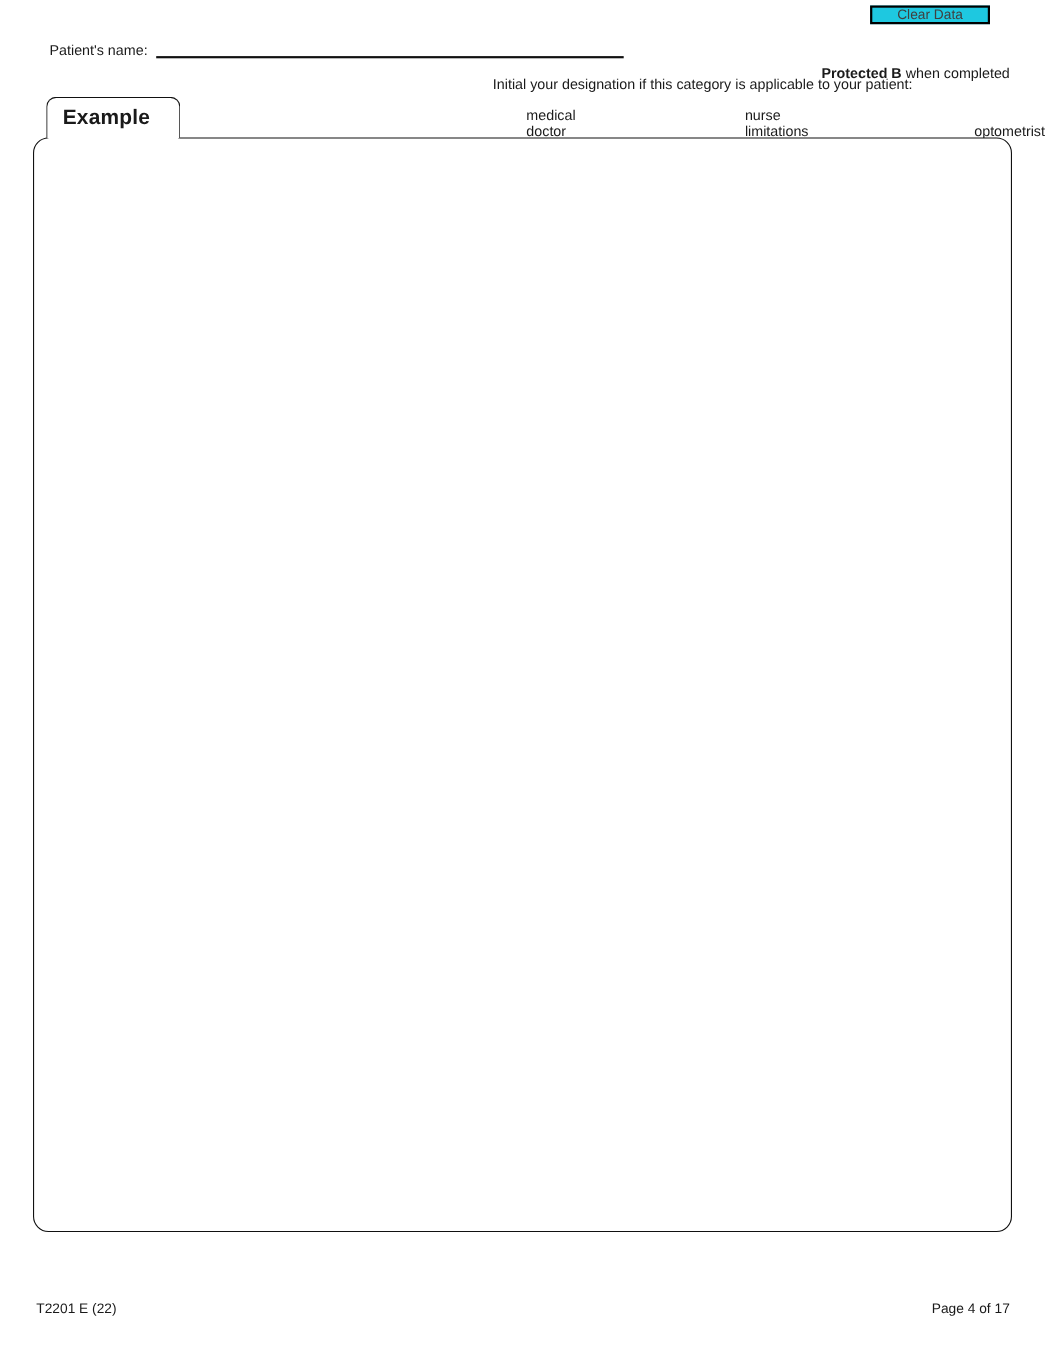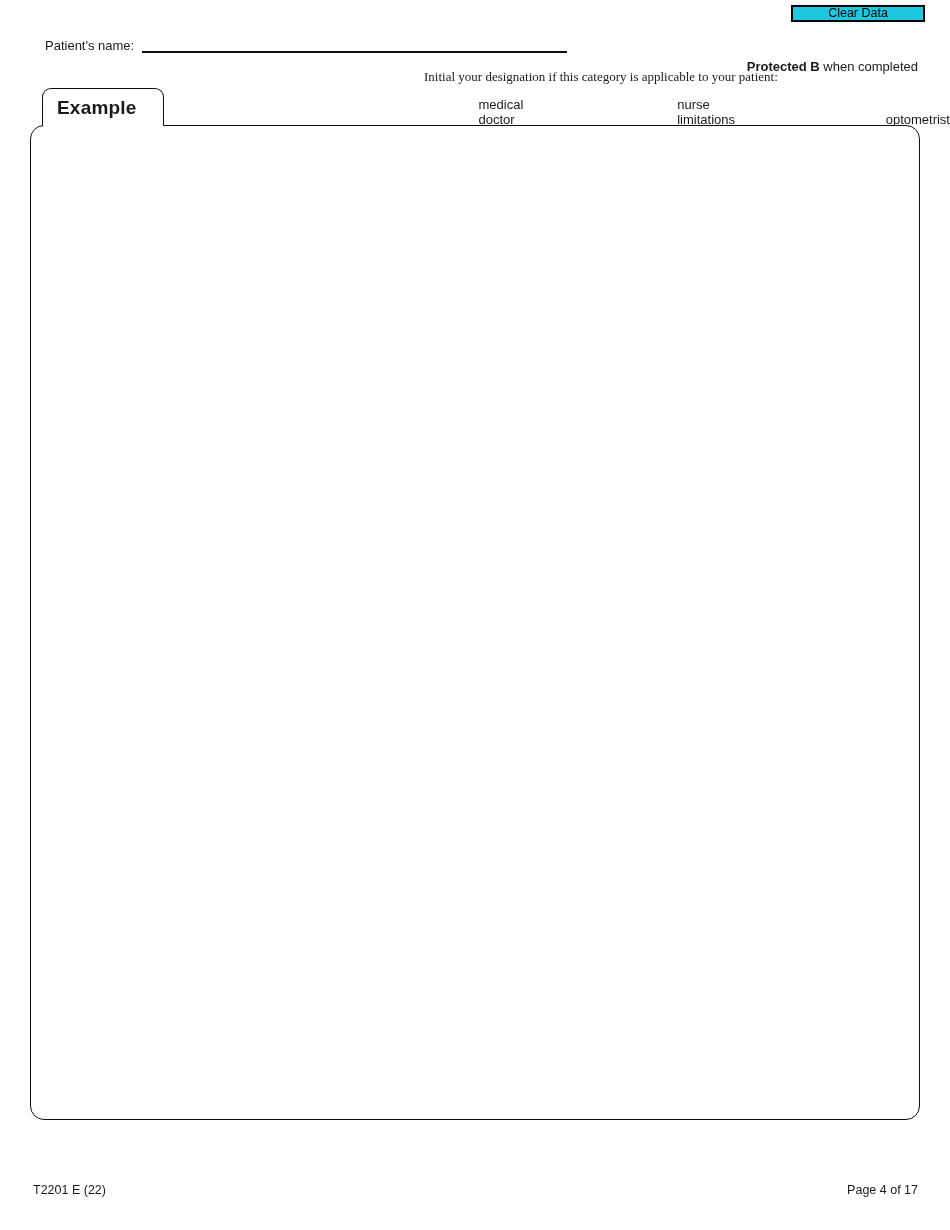--- a/index.html
+++ b/index.html
@@ -12,24 +12,24 @@
     position: relative;
     font-family: "Liberation Sans", sans-serif;
     font-size: 13px;
     color: #1a1a1a;
     overflow: hidden;
   }
 
   
   #clear-data-btn {
     position: absolute; top: 5px; left: 791px;
-    width: 134px; height: 17px;
+    width: 109px; height: 17px;
     background: #1ec8e0;
     border: 2px solid #000000;
-    color: #000000;
+    color: #404040;
     font-size: 12.5px;
     line-height: 13px;
     text-align: center;
     cursor: pointer;
     padding: 0;
     font-family: "Liberation Sans", sans-serif;
   }
 
   #protected-b {
     position: absolute; top: 33px; right: 32px;
@@ -42,23 +42,22 @@
     display: flex; align-items: flex-end; margin-left: 12px;
   }
   #patient-name-row .lbl { font-size: 13px; }
   #patient-name-line {
     width: 425px; height: 14px;
     border-bottom: 2px solid #111;
     margin-left: 8px;
   }
 
   #designation-prompt {
-    position: absolute; top: 69px; left: 424px;
+    position: absolute; top: 69px; left: 448px;
     font-size: 13px;
-    font-family: Liberation Serif, serif;
   }
 
   #designation-row {
     position: absolute; top: 97px; left: 425px;
     display: flex; align-items: flex-end; gap: 10px;
     font-size: 13px;
   }
   .desig-item { display: flex; align-items: flex-end; }
   .desig-blank {
     width: 47px; height: 13px;

